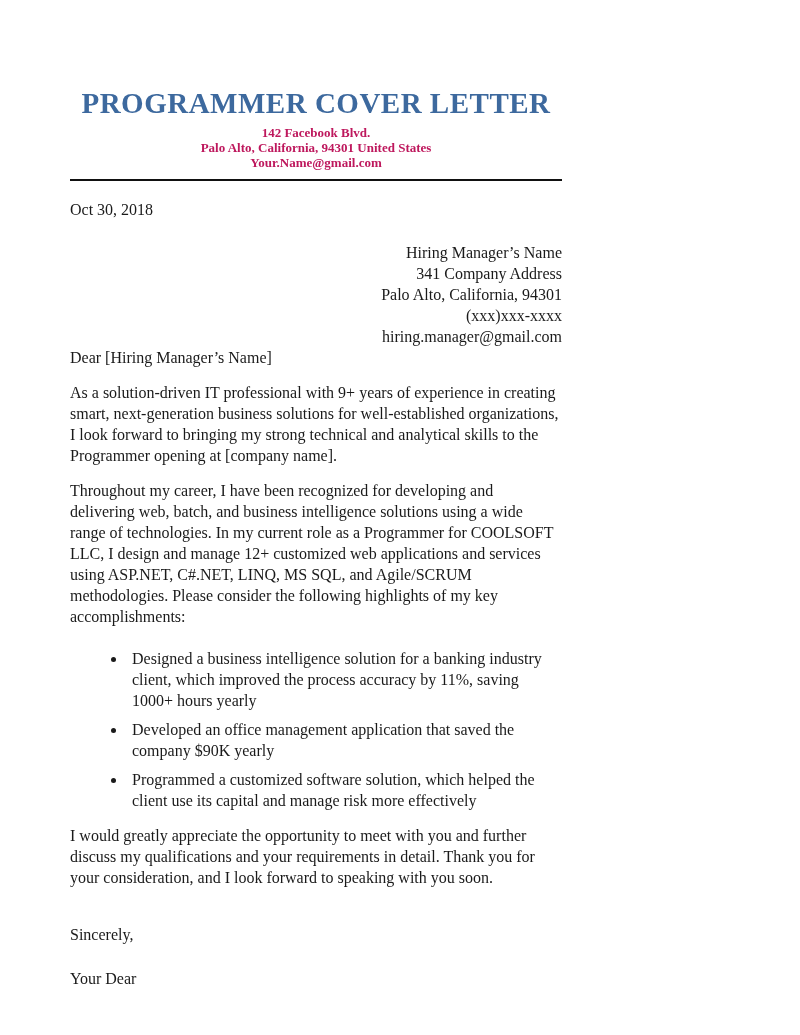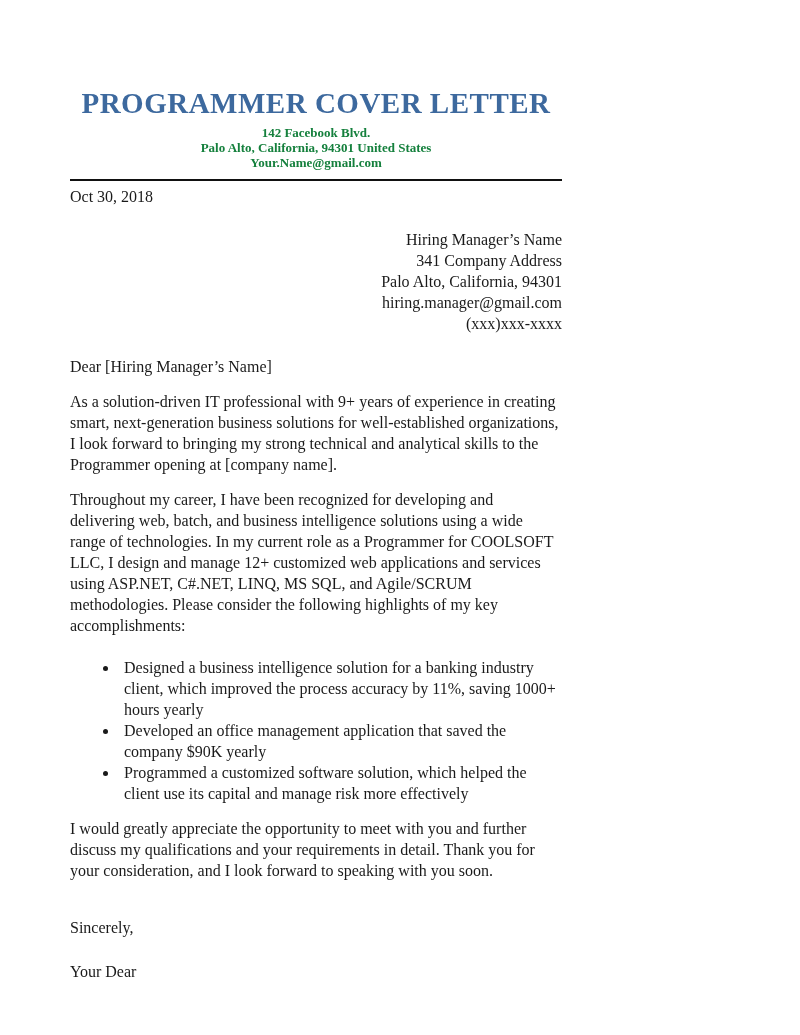--- a/index.html
+++ b/index.html
@@ -29,42 +29,42 @@
     font-weight:bold;
     letter-spacing:.5px;
     color:var(--accent);
     line-height:1.1;
     margin-bottom:5px;
   }
   .addr-line{
     font-size:13px;
     font-weight:bold;
     line-height:15px;
-    color:#15803d;
+    color:#be185d;
   }
   hr.divider{
     border:none;
     border-top:2.5px solid var(--rule);
     margin:9px 0 0 0;
   }
   
   .letter-body{
     font-size:16px;
     line-height:21px;
   }
-  .date{margin-top:5px;}
+  .date{margin-top:18px;}
   .recipient{margin-top:22px;text-align:right;}
-  .salutation{margin-top:22px;}
+  .salutation{}
   .para{margin-top:14px;}
   ul.accomplishments{
     margin-top:21px;
     padding-left:49px;
   }
   ul.accomplishments li{
-    margin:0;
+    margin:8px;
     padding-left:5px;
   }
   .valediction{margin-top:36px;}
   .signature{margin-top:23px;}
 </style>
 </head>
 <body>
 
 <div class="page">
 
@@ -80,22 +80,22 @@
   <hr class="divider">
 
   <main class="letter-body">
 
     <p class="date">Oct 30, 2018</p>
 
     <div class="recipient">
       <div>Hiring Manager’s Name</div>
       <div>341 Company Address</div>
       <div>Palo Alto, California, 94301</div>
+      <div>(xxx)xxx-xxxx</div>
       <div>hiring.manager@gmail.com</div>
-      <div>(xxx)xxx-xxxx</div>
     </div>
 
     <p class="salutation">Dear [Hiring Manager’s Name]</p>
 
     <p class="para">As a solution-driven IT professional with 9+ years of experience in creating smart, next-generation business solutions for well-established organizations, I look forward to bringing my strong technical and analytical skills to the Programmer opening at [company name].</p>
 
     <p class="para">Throughout my career, I have been recognized for developing and delivering web, batch, and business intelligence solutions using a wide range of technologies. In my current role as a Programmer for COOLSOFT LLC, I design and manage 12+ customized web applications and services using ASP.NET, C#.NET, LINQ, MS SQL, and Agile/SCRUM methodologies. Please consider the following highlights of my key accomplishments:</p>
 
     <ul class="accomplishments">
       <li>Designed a business intelligence solution for a banking industry client, which improved the process accuracy by 11%, saving 1000+ hours yearly</li>

